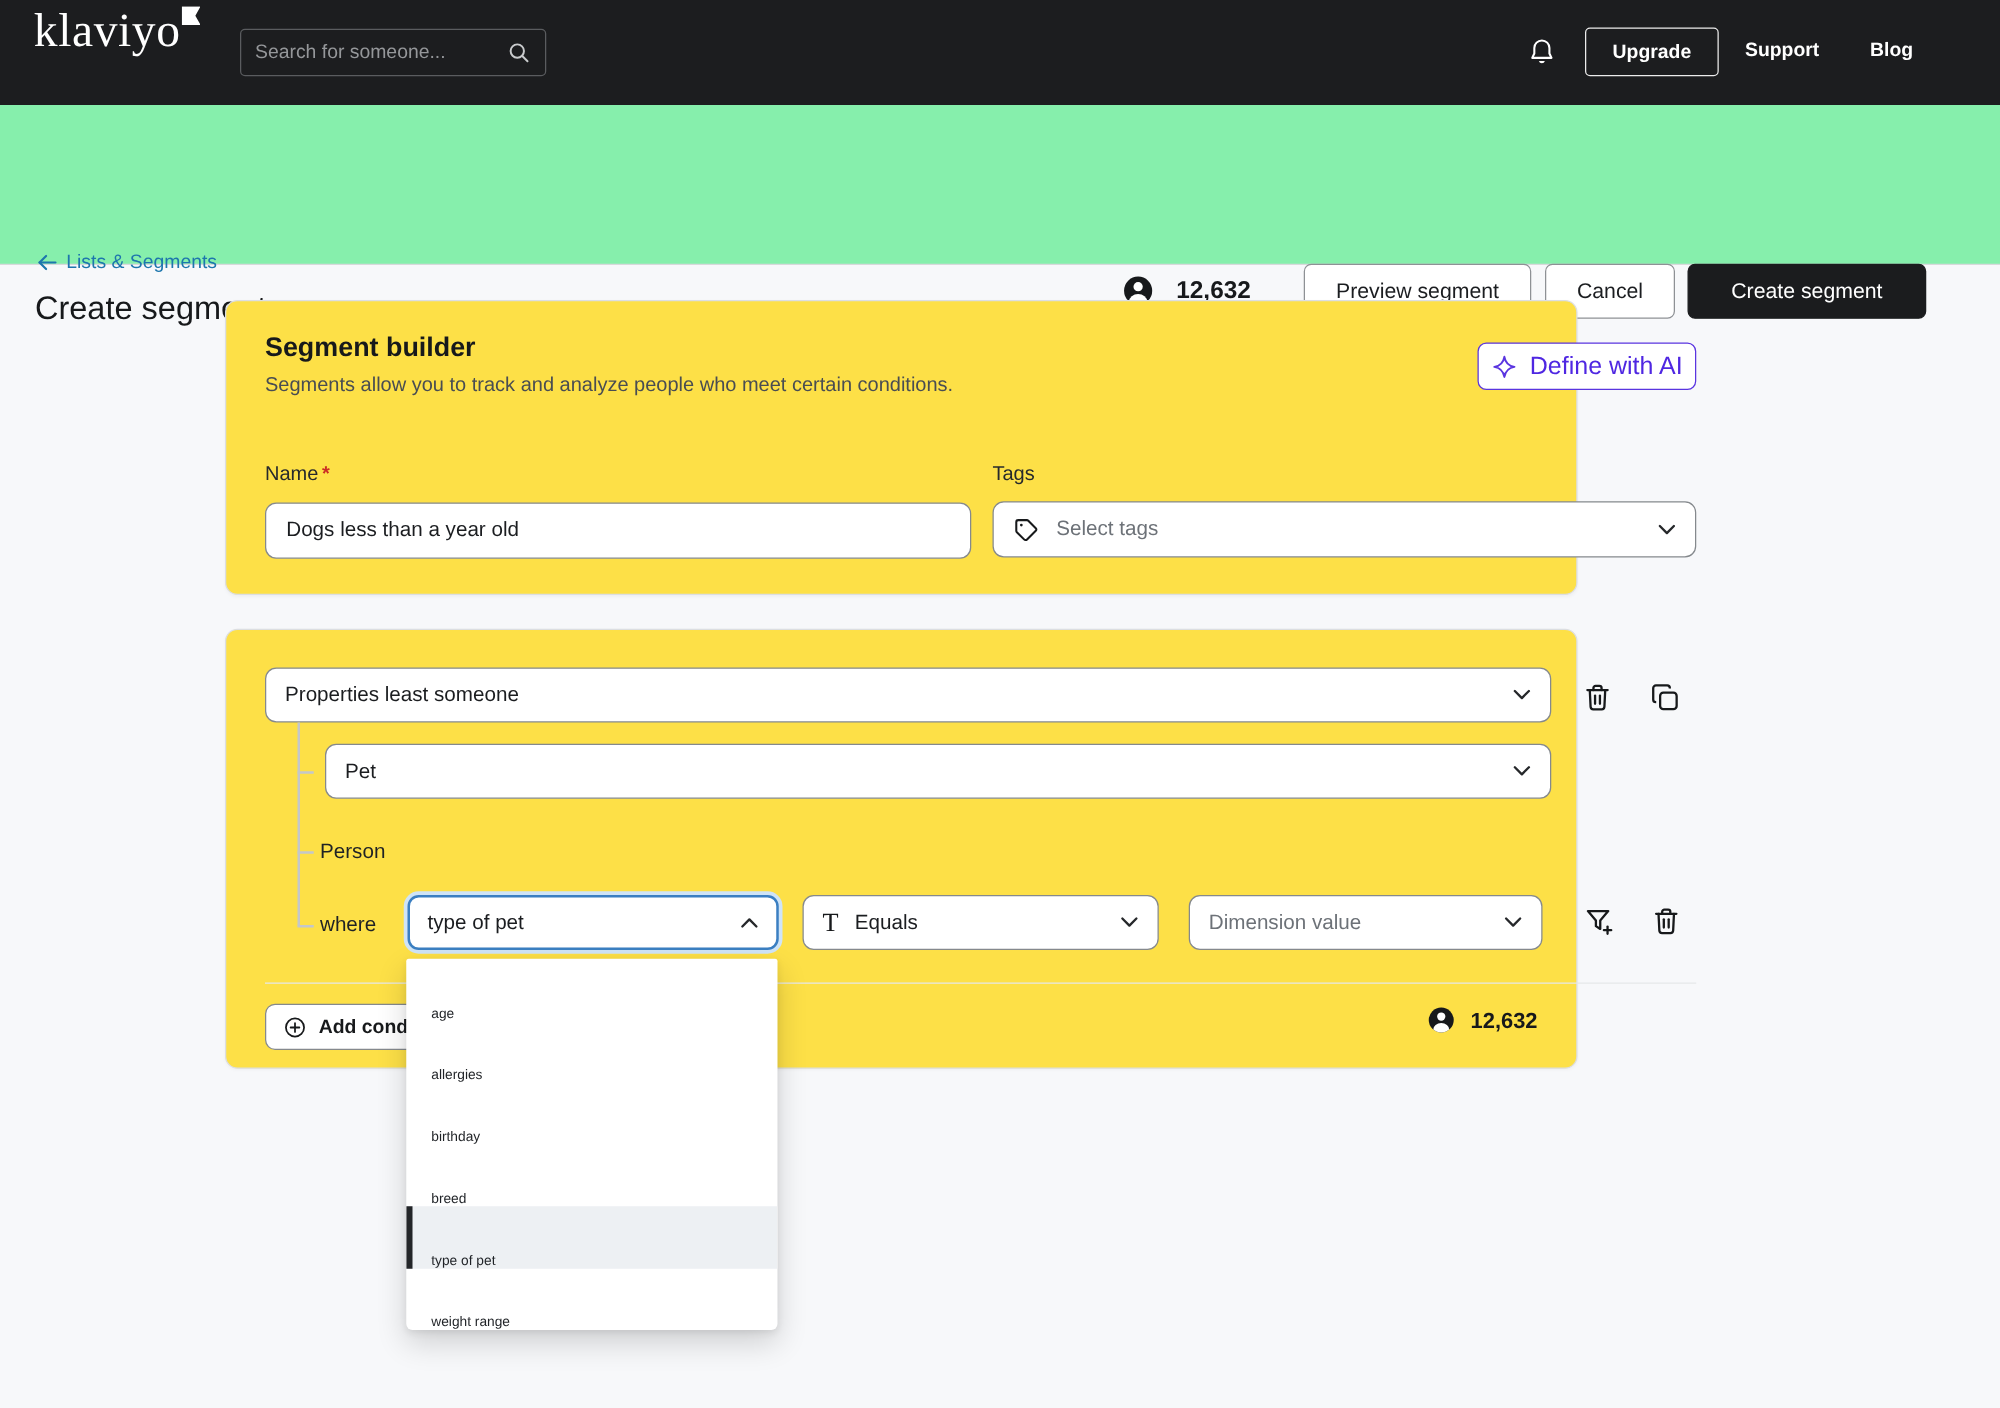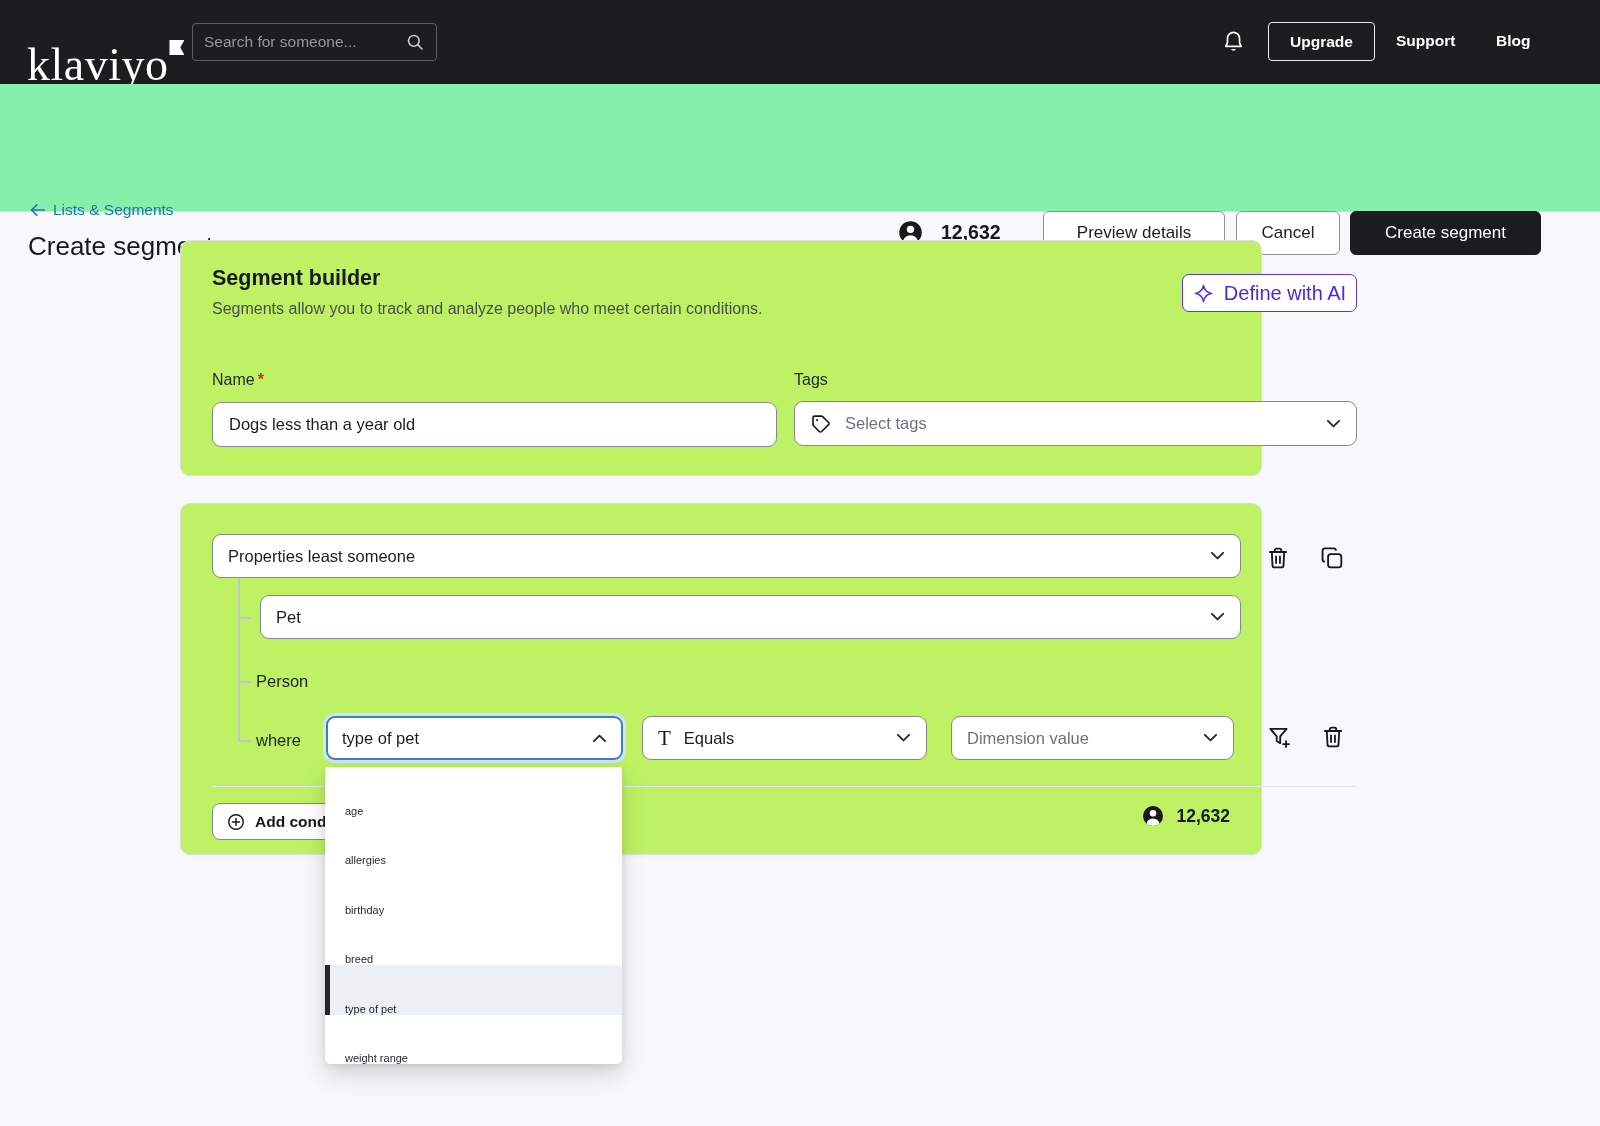--- a/index.html
+++ b/index.html
@@ -2,21 +2,21 @@
 <html><head>
 <meta charset="utf-8">
 <style>
   * { margin:0; padding:0; box-sizing:border-box; }
   html,body { width:1600px; height:1126px; }
   body { font-family:"Liberation Sans", sans-serif; background:#f7f8fa; color:#1b1d20; }
   #app { position:relative; width:1600px; height:1126px; overflow:hidden; background:#f7f8fa; }
 
   
   .topbar { position:absolute; top:0; left:0; width:1600px; height:84px; background:#1c1d1f; }
-  .logo { position:absolute; left:27px; top:3px; font-family:"Liberation Serif", serif; font-size:46px; color:#fff; letter-spacing:.5px;margin-top:35px; }
+  .logo { position:absolute; left:27px; top:3px; font-family:"Liberation Serif", serif; font-size:38px; color:#fff; letter-spacing:.5px; }
   .logo-flag { position:absolute; right:-16px; top:2px; width:15px; height:15px; background:#fff;
                clip-path:polygon(0 0,100% 0,72% 50%,100% 100%,0 100%); }
   .search-box { position:absolute; left:192px; top:23px; width:245px; height:38px; border:1px solid #5a5c5f; border-radius:4px;
                 display:flex; align-items:center; padding:0 11px; }
   .search-box input { flex:1; min-width:0; background:transparent; border:none; outline:none; color:#d8d9db; font-size:15.5px; font-family:inherit; }
   .search-box input::placeholder { color:#95979a; }
   .nav-bell { position:absolute; left:1221px; top:29px; width:25px; height:25px; }
   .nav-upgrade { position:absolute; left:1268px; top:22px; width:107px; height:39px; background:transparent; border:1.5px solid #ececec;
                  border-radius:4px; color:#fff; font-size:15.5px; font-weight:700; font-family:inherit; cursor:pointer; }
   .nav-link { position:absolute; top:32px; color:#fff; font-size:15.5px; font-weight:600; text-decoration:none; }
@@ -31,21 +31,21 @@
   .header-count { position:absolute; left:897px; top:135px; display:flex; align-items:center; gap:17px; }
   .header-count .num { font-size:19.5px; font-weight:600; color:#17191b; }
   .badge-icon { width:27px; height:27px; }
   .btn { display:flex; align-items:center; justify-content:center; font-family:inherit; font-size:17px; font-weight:500; cursor:pointer; border-radius:6px; }
   .btn-outline { background:#fff; border:1px solid #8e9195; color:#1b1d20; }
   .btn-preview { position:absolute; left:1043px; top:127px; width:182px; height:44px; }
   .btn-cancel  { position:absolute; left:1236px; top:127px; width:104px; height:44px; }
   .btn-create  { position:absolute; left:1350px; top:127px; width:191px; height:44px; background:#1b1c1e; border:1px solid #1b1c1e; color:#fff; }
 
   
-  .card { position:absolute; left:180px; width:1082px; background:#bef264; border:1px solid #dcdee1; border-radius:10px;
+  .card { position:absolute; left:180px; width:1082px; background:#fde047; border:1px solid #dcdee1; border-radius:10px;
           box-shadow:0 1px 3px rgba(0,0,0,.04); }
   .card-builder { top:240px; height:236px; }
   .card-condition { top:503px; height:352px; }
 
   .sb-title { position:absolute; left:31px; top:25px; font-size:21.5px; font-weight:700; color:#17191b; }
   .sb-desc  { position:absolute; left:31px; top:59px; font-size:16px; color:#494d52; }
   .btn-ai { position:absolute; left:1001px; top:33px; width:175px; height:38px; background:#fff; border:1px solid #5a35e0; border-radius:7px;
             color:#4f27e2; font-size:20px; font-weight:500; gap:10px; }
   .btn-ai svg { width:21px; height:21px; }
 
@@ -134,21 +134,21 @@
           </defs>
         <circle cx="12" cy="12" r="10" fill="#17191b"></circle>
         <g clip-path="url(#pclip1)" fill="#fff">
             <circle cx="12" cy="9.2" r="3.3"></circle>
             <ellipse cx="12" cy="19.6" rx="6.4" ry="5.2"></ellipse>
           </g>
       </svg>
       <span class="num">12,632</span>
     </div>
 
-    <button class="btn btn-outline btn-preview">Preview details</button>
+    <button class="btn btn-outline btn-preview">Preview segment</button>
     <button class="btn btn-outline btn-cancel">Cancel</button>
     <button class="btn btn-create">Create segment</button>
   </header>
 
   <section class="card card-builder">
     <h2 class="sb-title">Segment builder</h2>
     <p class="sb-desc">Segments allow you to track and analyze people who meet certain conditions.</p>
 
     <button class="btn btn-ai">
       <svg viewBox="0 0 24 24" fill="none" stroke="#5a35e0" stroke-width="1.8" stroke-linejoin="round">

